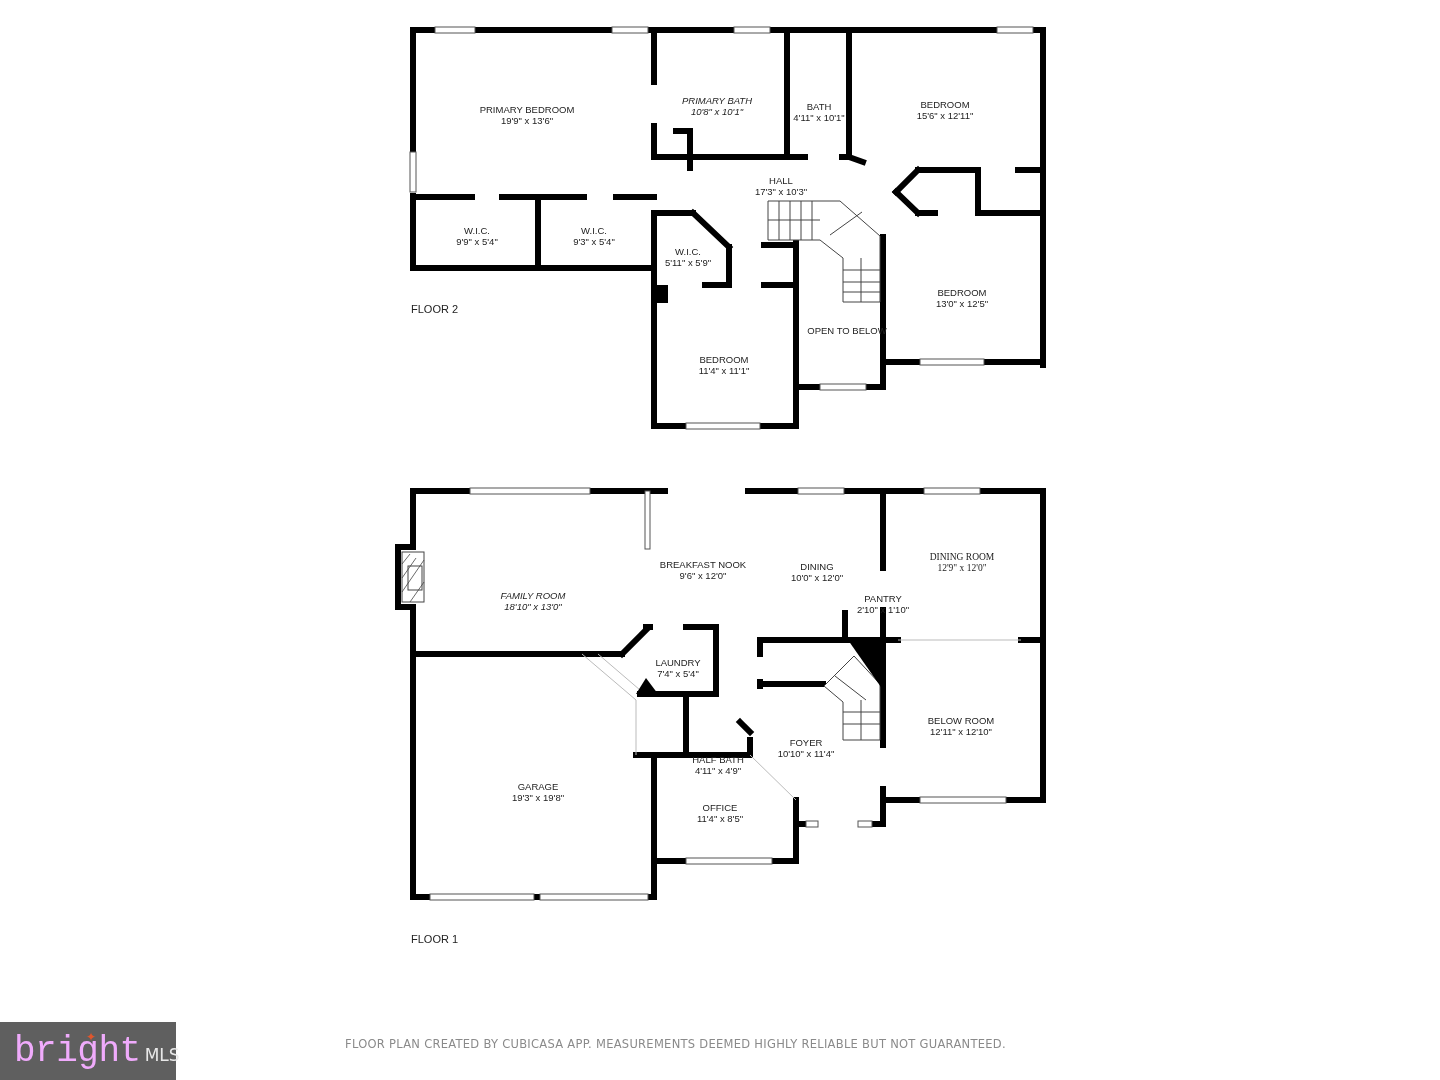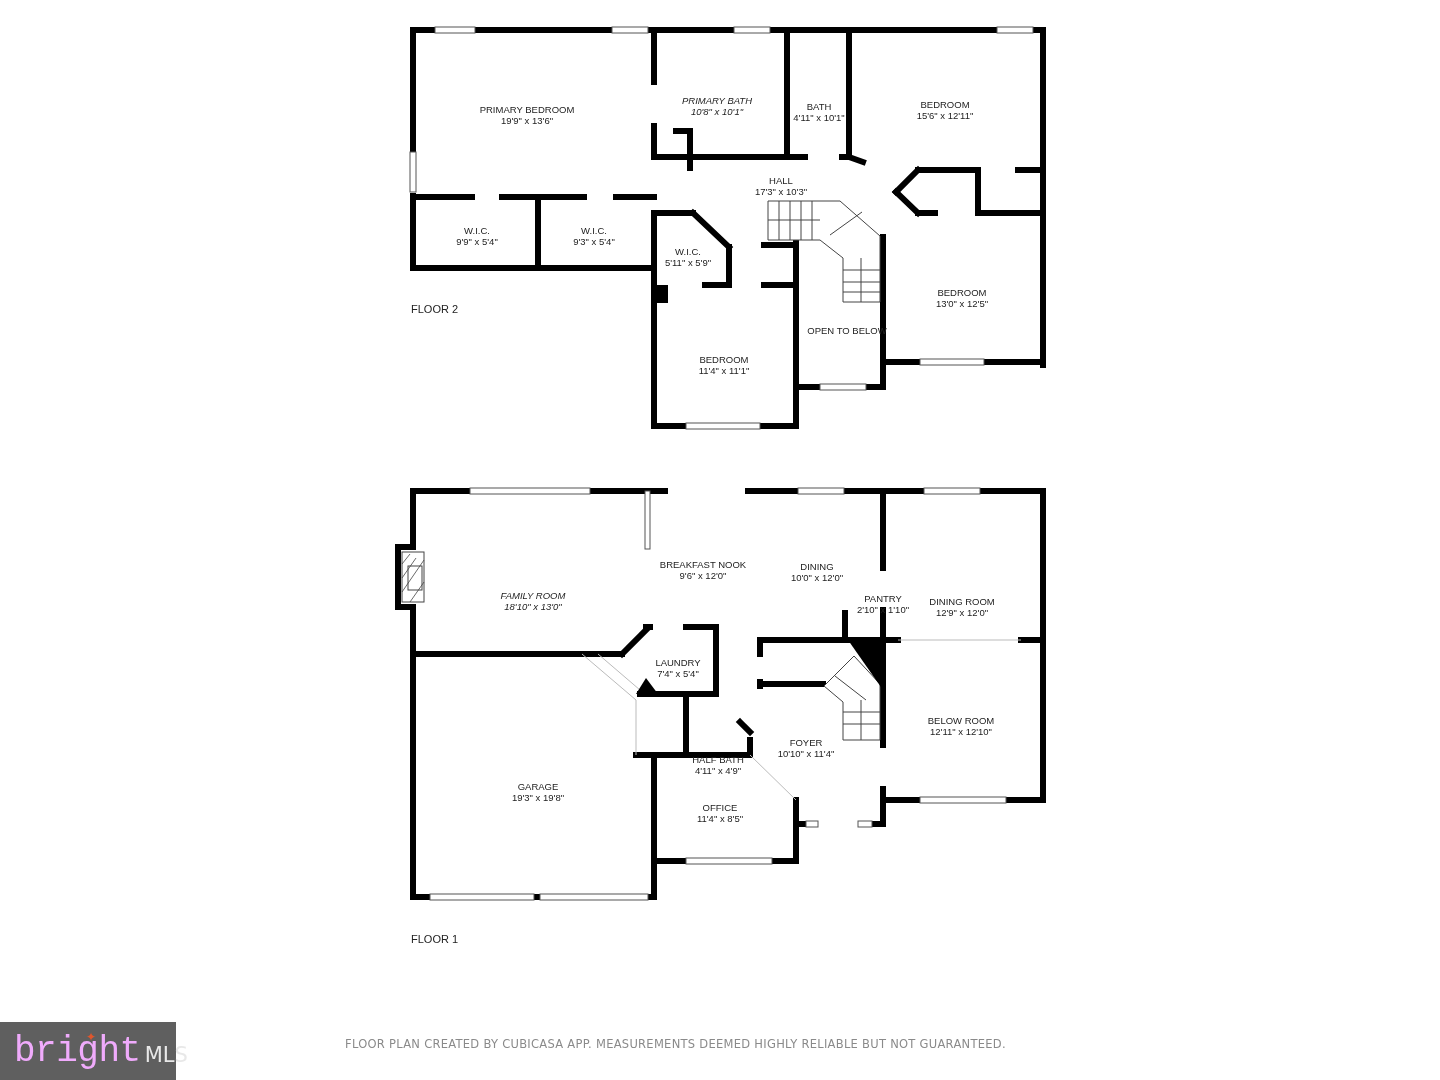--- a/index.html
+++ b/index.html
@@ -11,21 +11,21 @@
   .stair { fill: #fff; stroke: #444; stroke-width: 1; }
   .solid { fill: #000; }
   .label { position: absolute; transform: translate(-50%, 0); text-align: center; font-size: 9.5px; line-height: 11px; color: #222; white-space: nowrap; }
   .label .name { display: block; }
   .label .dim { display: block; }
   .floor-label { position: absolute; font-size: 11px; color: #222; }
   .footer-note { position: absolute; left: 345px; top: 1036px; font-size: 12.5px; color: #8a8a8a; letter-spacing: 0.3px; font-family: "DejaVu Sans", sans-serif; transform: scaleX(0.92); transform-origin: left; }
   .logo { position: absolute; left: 0; top: 1022px; width: 176px; height: 58px; background: #5f5f5f; display: flex; align-items: center; padding-left: 14px; box-sizing: border-box; }
   .logo .word { font-family: Liberation Mono, monospace; color: #f0abfc; font-size: 36px; letter-spacing: -0.5px; position: relative; }
   .logo .spark { position: absolute; left: 86px; top: 8px; color: #e0562c; font-size: 12px; }
-  .logo .mls { font-family: "DejaVu Sans", sans-serif; color: #e8e8e8; font-size: 21px; margin-left: 4px; margin-top: 8px; }
+  .logo .mls { font-family: "DejaVu Sans", sans-serif; color: #e8e8e8; font-size: 17px; margin-left: 4px; margin-top: 8px; }
 </style>
 </head>
 <body>
 
 <svg class="plan" width="1440" height="1080" viewBox="0 0 1440 1080">
 
   <g>
 
     <line class="wall" x1="413" y1="30" x2="1043" y2="30"></line>
 
@@ -244,21 +244,21 @@
   <span class="dim">18'10" x 13'0"</span>
 </div>
 <div class="label" style="left:703px; top:559px;">
   <span class="name">BREAKFAST NOOK</span>
   <span class="dim">9'6" x 12'0"</span>
 </div>
 <div class="label" style="left:817px; top:561px;">
   <span class="name">DINING</span>
   <span class="dim">10'0" x 12'0"</span>
 </div>
-<div class="label" style="left:962px; top:596px;">
+<div class="label" style="left:962px; top:552px;font-family:Liberation Serif, serif;">
   <span class="name">DINING ROOM</span>
   <span class="dim">12'9" x 12'0"</span>
 </div>
 <div class="label" style="left:863px; top:593px;margin-left:20px;">
   <span class="name">PANTRY</span>
   <span class="dim">2'10" x 1'10"</span>
 </div>
 <div class="label" style="left:678px; top:657px;">
   <span class="name">LAUNDRY</span>
   <span class="dim">7'4" x 5'4"</span>

